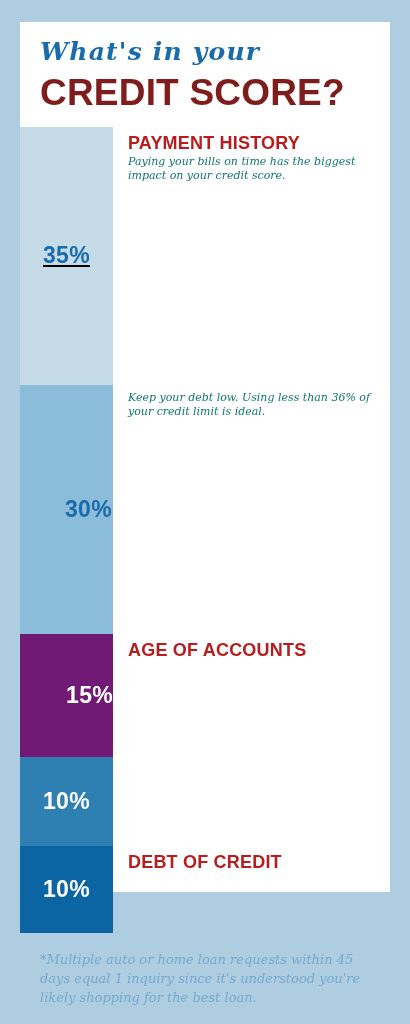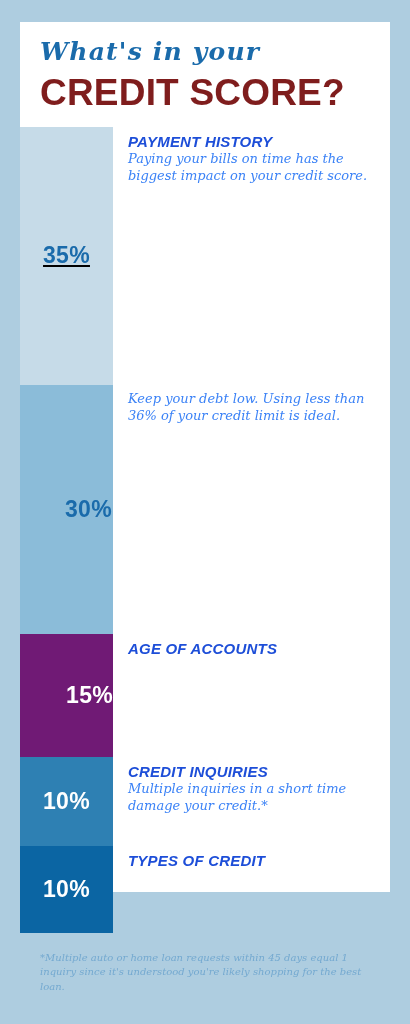--- a/index.html
+++ b/index.html
@@ -85,43 +85,42 @@
     letter-spacing: 0.3px;
   }
   .desc {
     flex: 1 1 auto;
     padding: 6px 18px 0 15px;
     box-sizing: border-box;
   }
   .desc-title {
     font-family: "Liberation Sans", sans-serif;
     font-weight: bold;
-    font-size: 15px;
+    font-size: 18px;
     letter-spacing: 0.2px;
-    color: #1d4ed8;
+    color: #b91c1c;
     line-height: 1.15;
     margin: 0 0 1px 0;
     white-space: nowrap;
-    font-style: italic;
   }
   .desc-body {
     font-family: "DejaVu Serif", "Liberation Serif", serif;
     font-style: italic;
-    font-size: 13px;
-    color: #3b82f6;
+    font-size: 11px;
+    color: #0f766e;
     line-height: 1.28;
     margin: 0;
   }
 
   
   .footnote {
     padding: 18px 20px 0 20px;
     font-family: "DejaVu Serif", "Liberation Serif", serif;
     font-style: italic;
-    font-size: 10px;
+    font-size: 13px;
     color: #74a9d0;
     line-height: 1.45;
     margin: 0;
   }
 </style>
 </head>
 <body>
 
 <div id="infographic">
   <div class="card">
@@ -154,31 +153,27 @@
             <span class="bar-pct" style="color: rgb(255, 255, 255);">15%</span>
           </div>
           <div class="desc">
             <p class="desc-title">AGE OF ACCOUNTS</p>
           </div>
         </div>
         <div class="row">
           <div class="bar" style="background: rgb(46, 128, 179); height: 89px;">
             <span class="bar-pct" style="color: rgb(255, 255, 255);">10%</span>
           </div>
-          <div class="desc">
-            <p class="desc-title">CREDIT INQUIRIES</p>
-            <p class="desc-body">Multiple inquiries in a short time damage your credit.*</p>
-          </div>
         </div>
         <div class="row">
           <div class="bar" style="background: rgb(11, 101, 163); height: 87px;">
             <span class="bar-pct" style="color: rgb(255, 255, 255);">10%</span>
           </div>
           <div class="desc">
-            <p class="desc-title">TYPES OF CREDIT</p>
+            <p class="desc-title">DEBT OF CREDIT</p>
           </div>
         </div>
       </div>
 
     <p class="footnote">*Multiple auto or home loan requests within 45 days equal 1 inquiry since it's understood you're likely shopping for the best loan.</p>
 
   </div>
 </div>
 
 </body></html>

